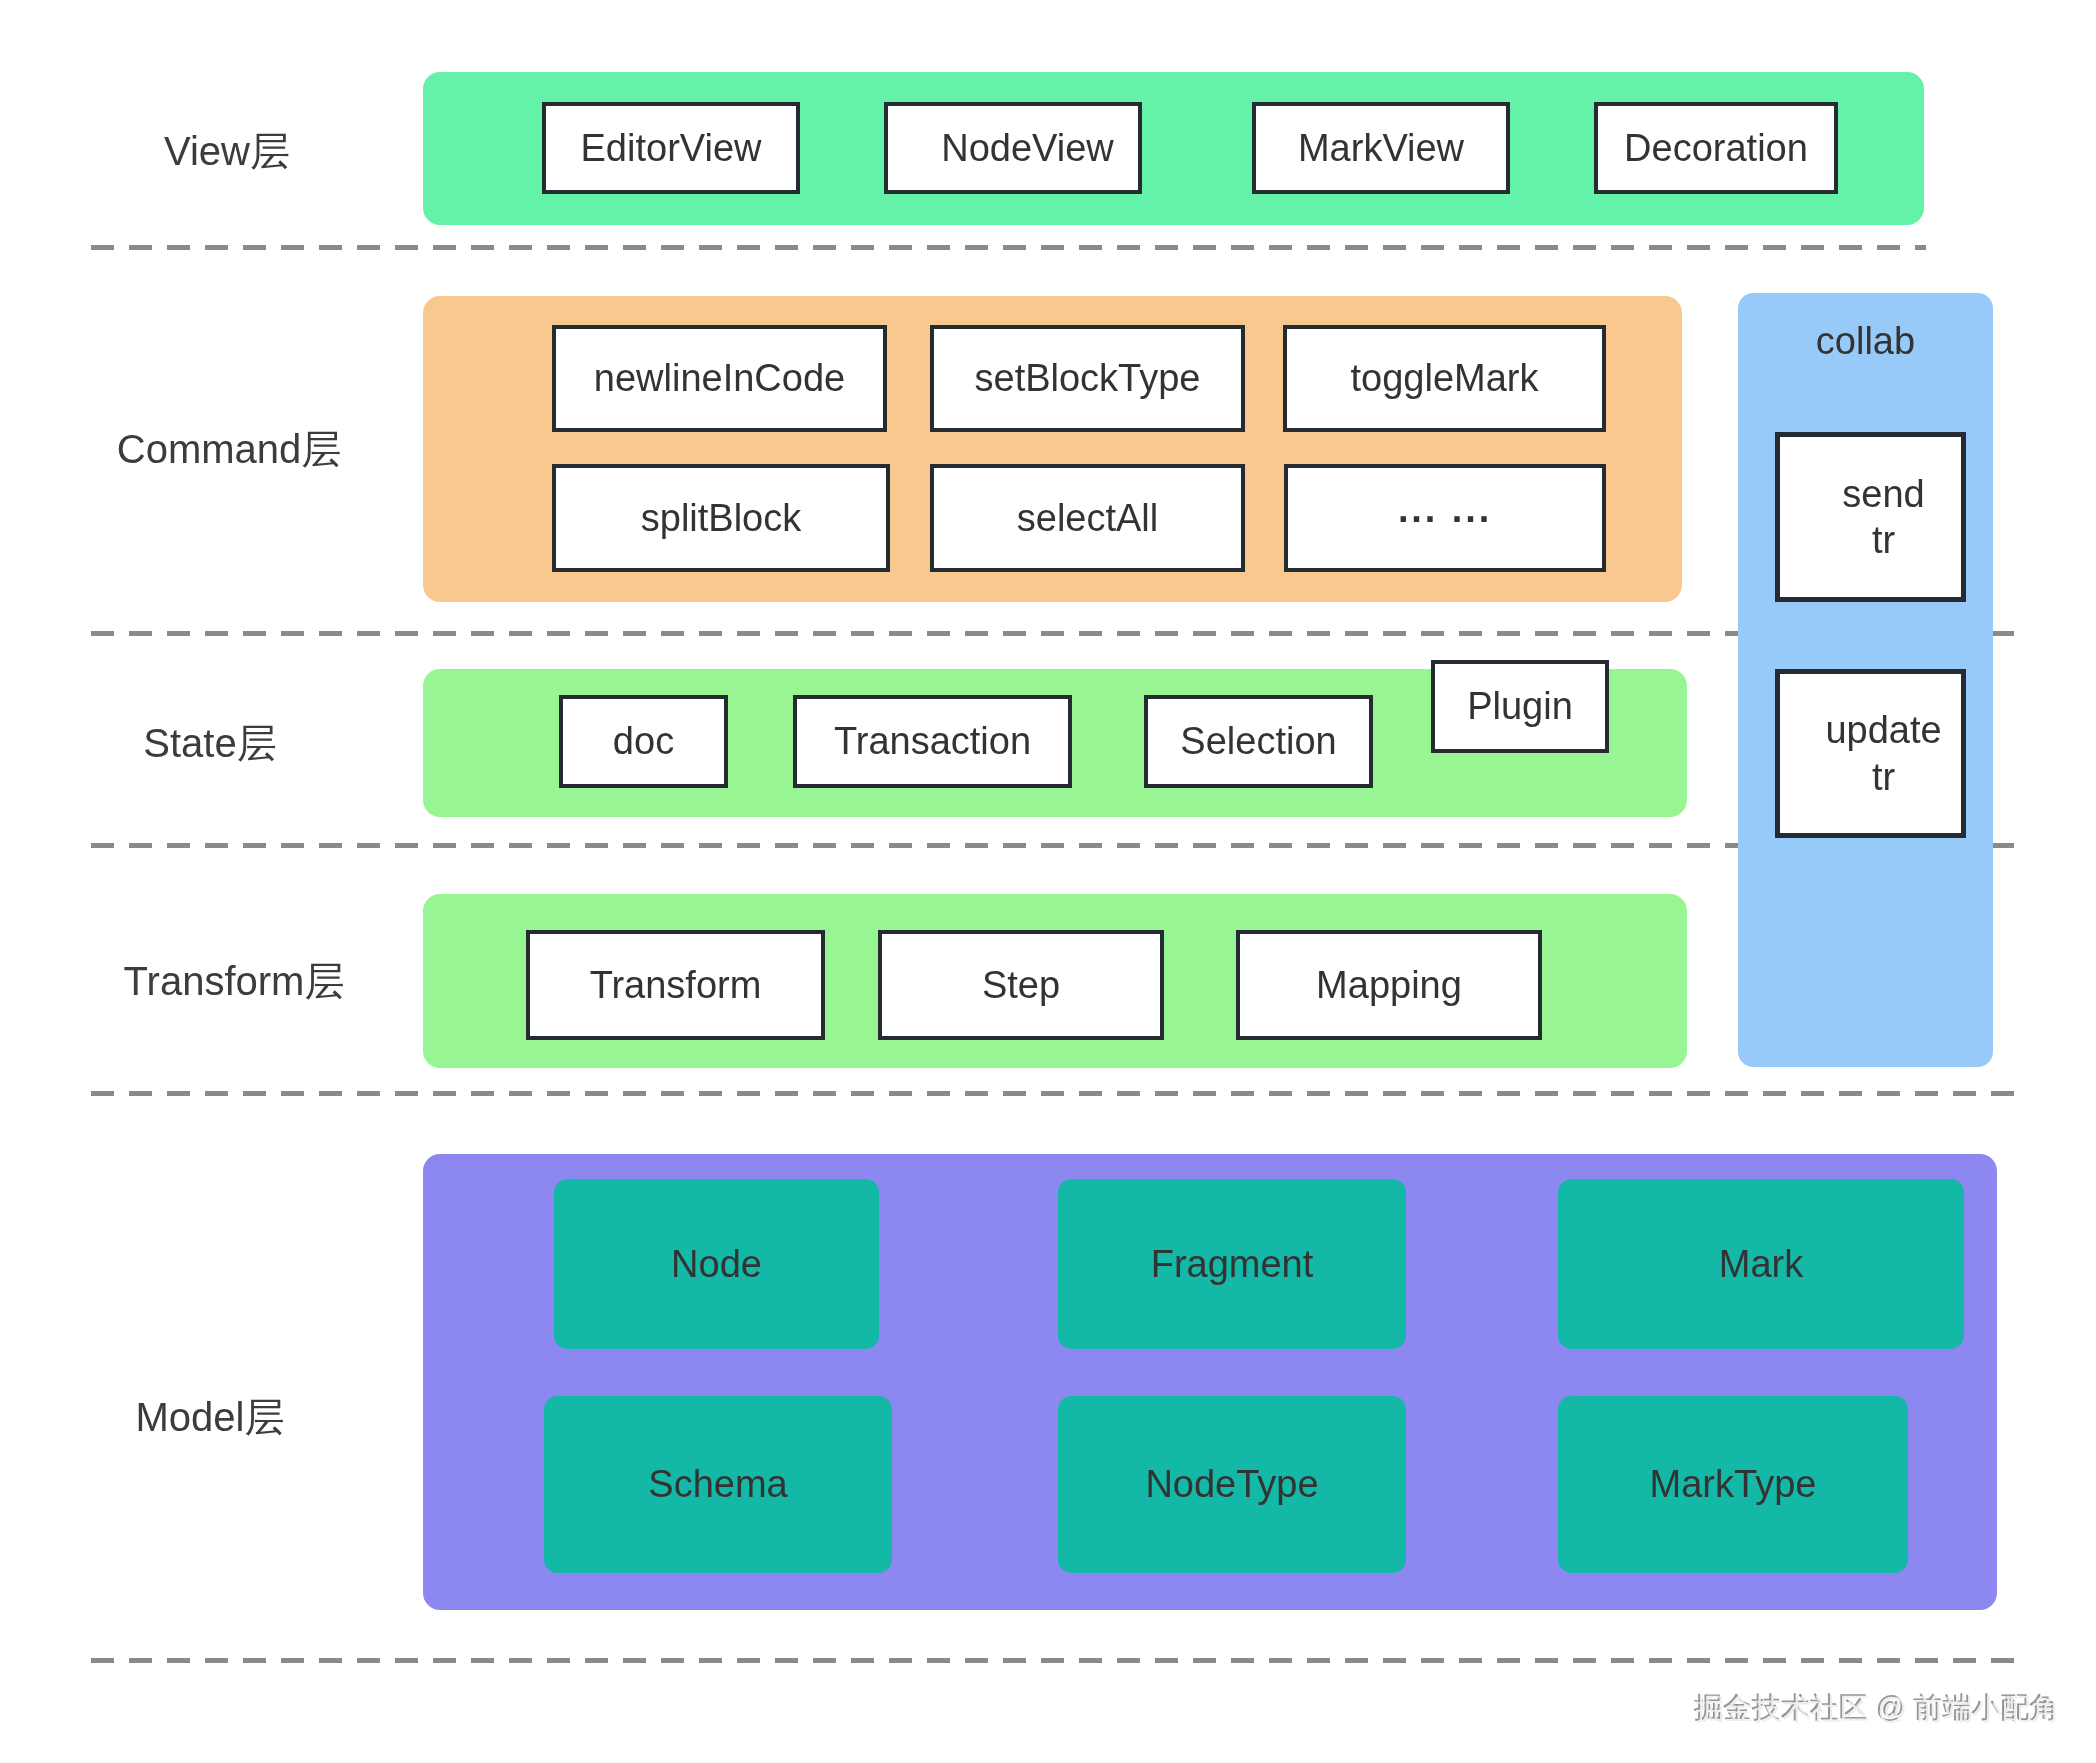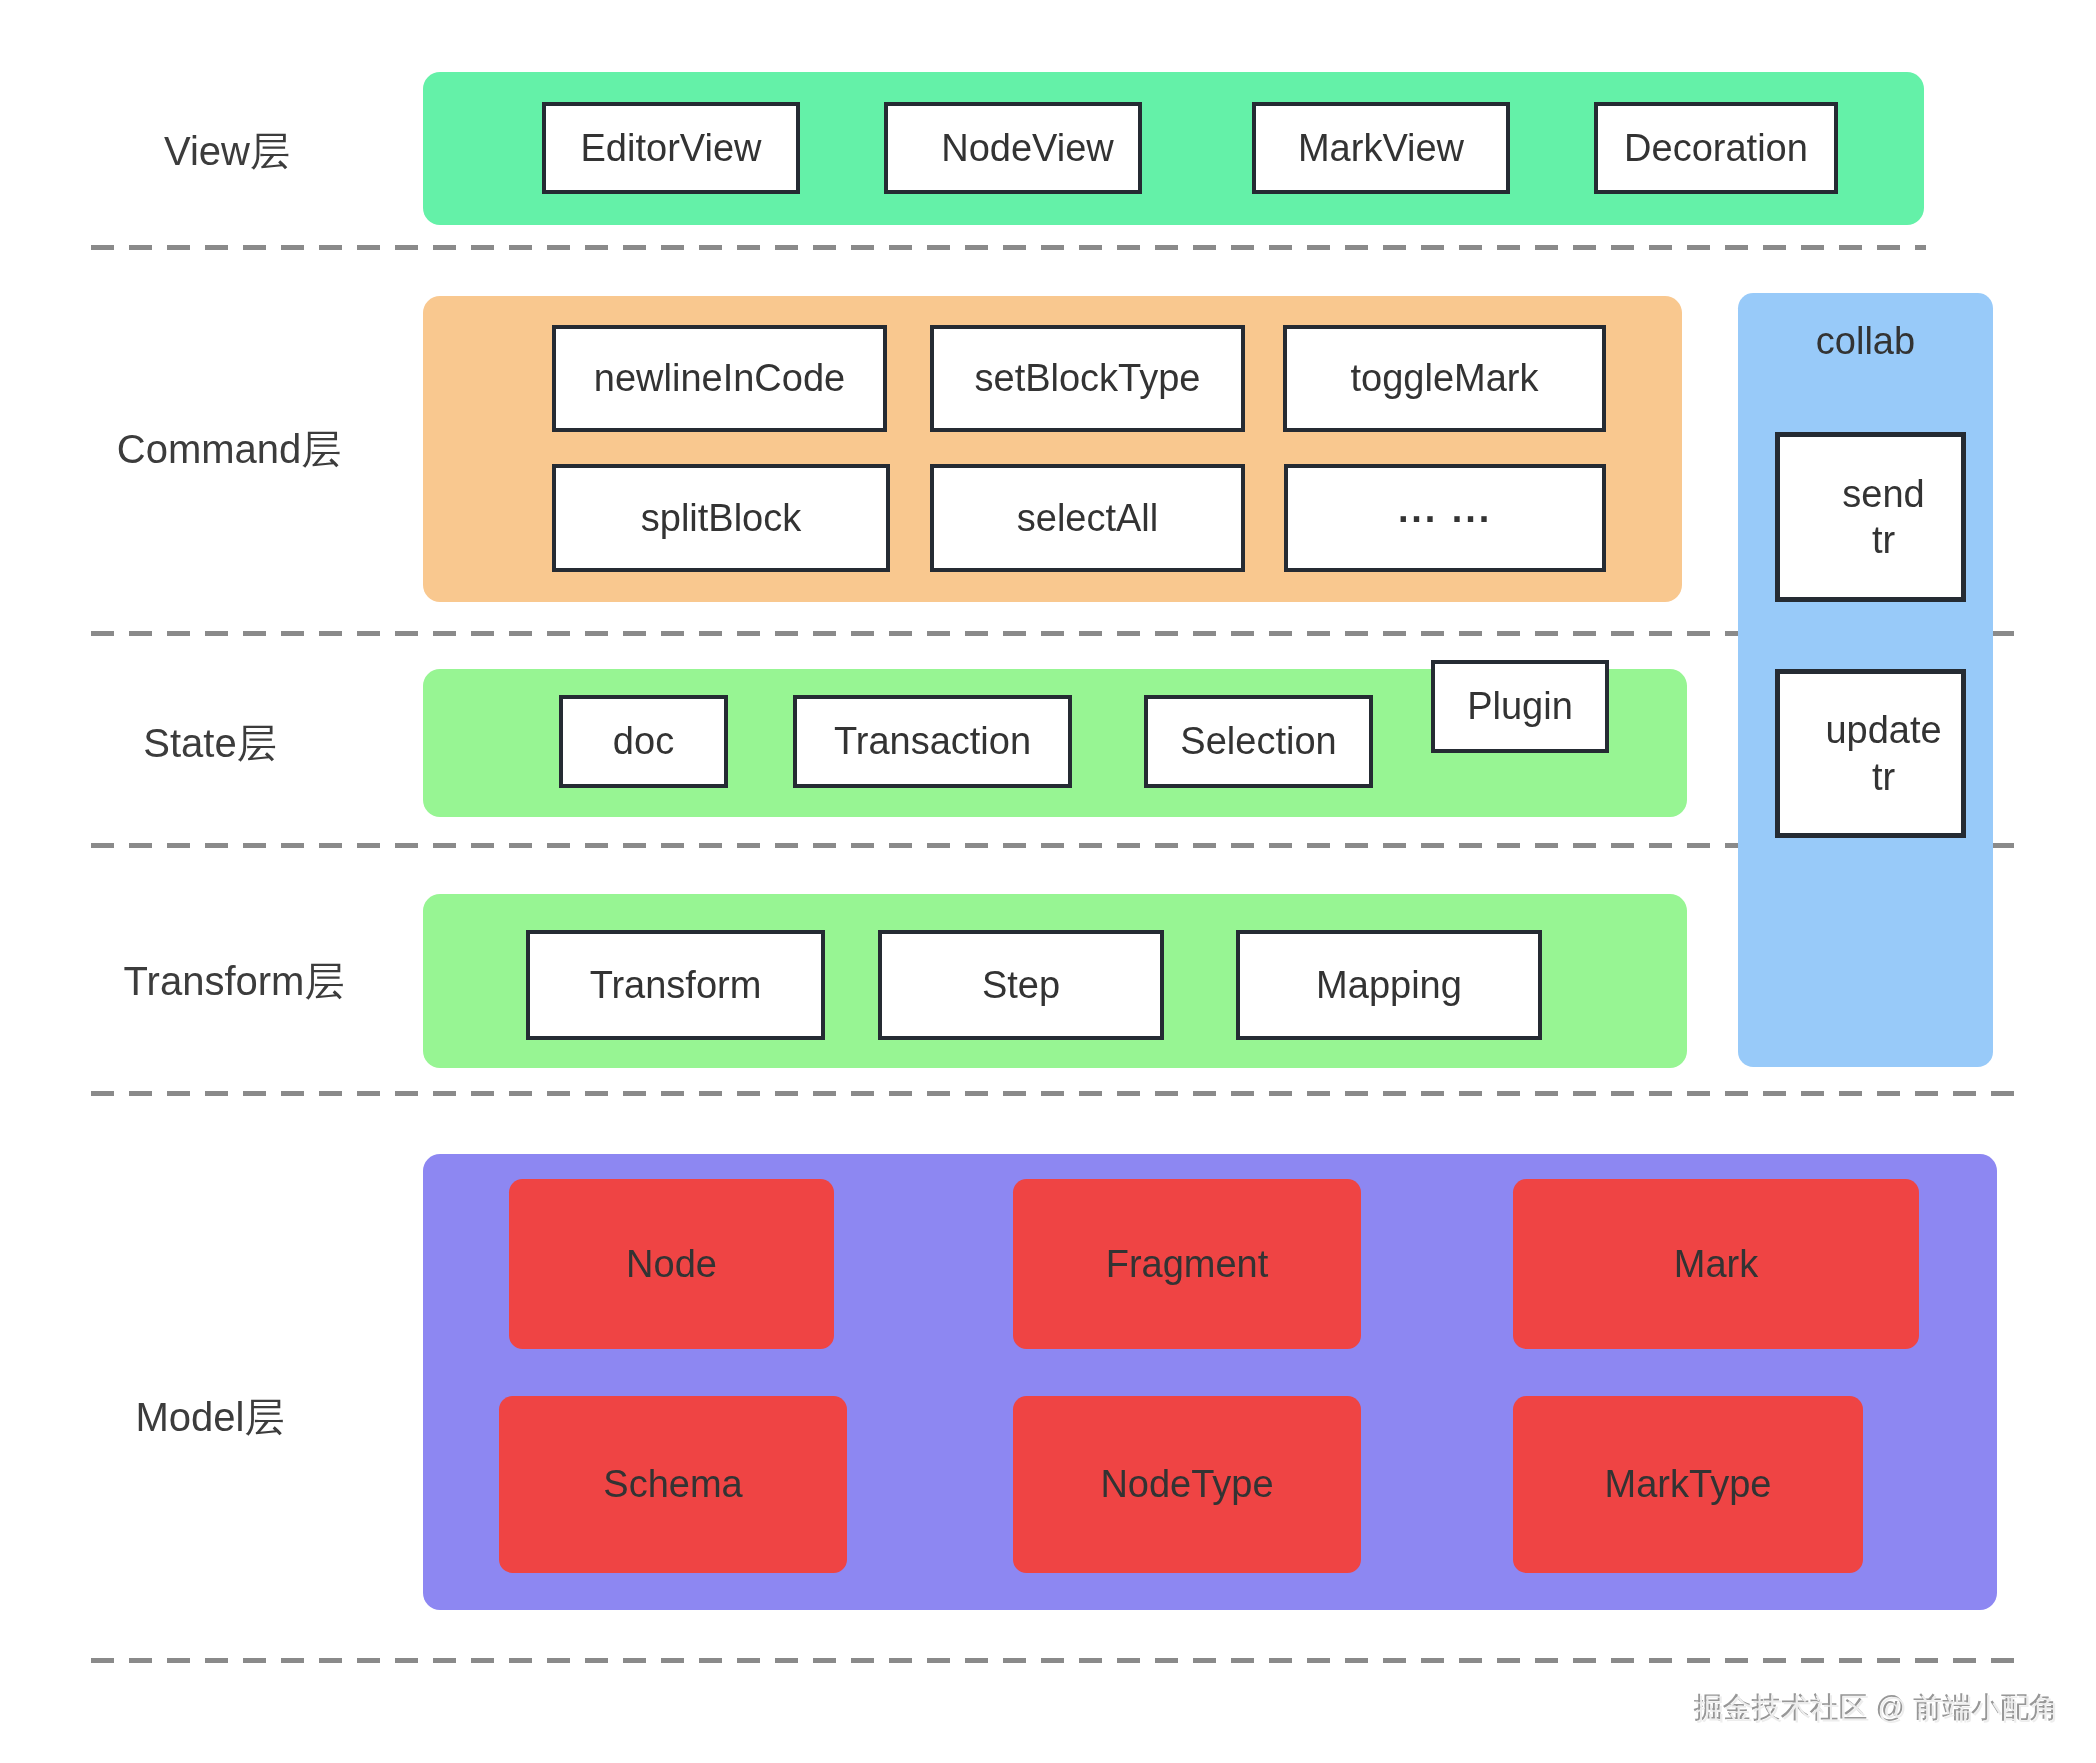--- a/index.html
+++ b/index.html
@@ -75,29 +75,30 @@
   #sb3 { left: 1431px; top: 660px; width: 178px; height: 93px; }
 
   
   #tb0 { left: 526px;  top: 930px; width: 299px; height: 110px; }
   #tb1 { left: 878px;  top: 930px; width: 286px; height: 110px; }
   #tb2 { left: 1236px; top: 930px; width: 306px; height: 110px; }
 
   
   .obox {
     position: absolute;
-    background: #ef4444;
+    background: #14b8a6;
     border-radius: 13.4px;
     display: flex;
     align-items: center;
     justify-content: center;
     font-size: 38px;
     color: #333333;
     z-index: 4;
     white-space: nowrap;
+    margin-left: 45px;
   }
   #mb0 { left: 509px;  top: 1179px; width: 325px; height: 170px; }
   #mb1 { left: 1013px; top: 1179px; width: 348px; height: 170px; }
   #mb2 { left: 1513px; top: 1179px; width: 406px; height: 170px; }
   #mb3 { left: 499px;  top: 1396px; width: 348px; height: 177px; }
   #mb4 { left: 1013px; top: 1396px; width: 348px; height: 177px; }
   #mb5 { left: 1513px; top: 1396px; width: 350px; height: 177px; }
 
   
   #collab-title {

